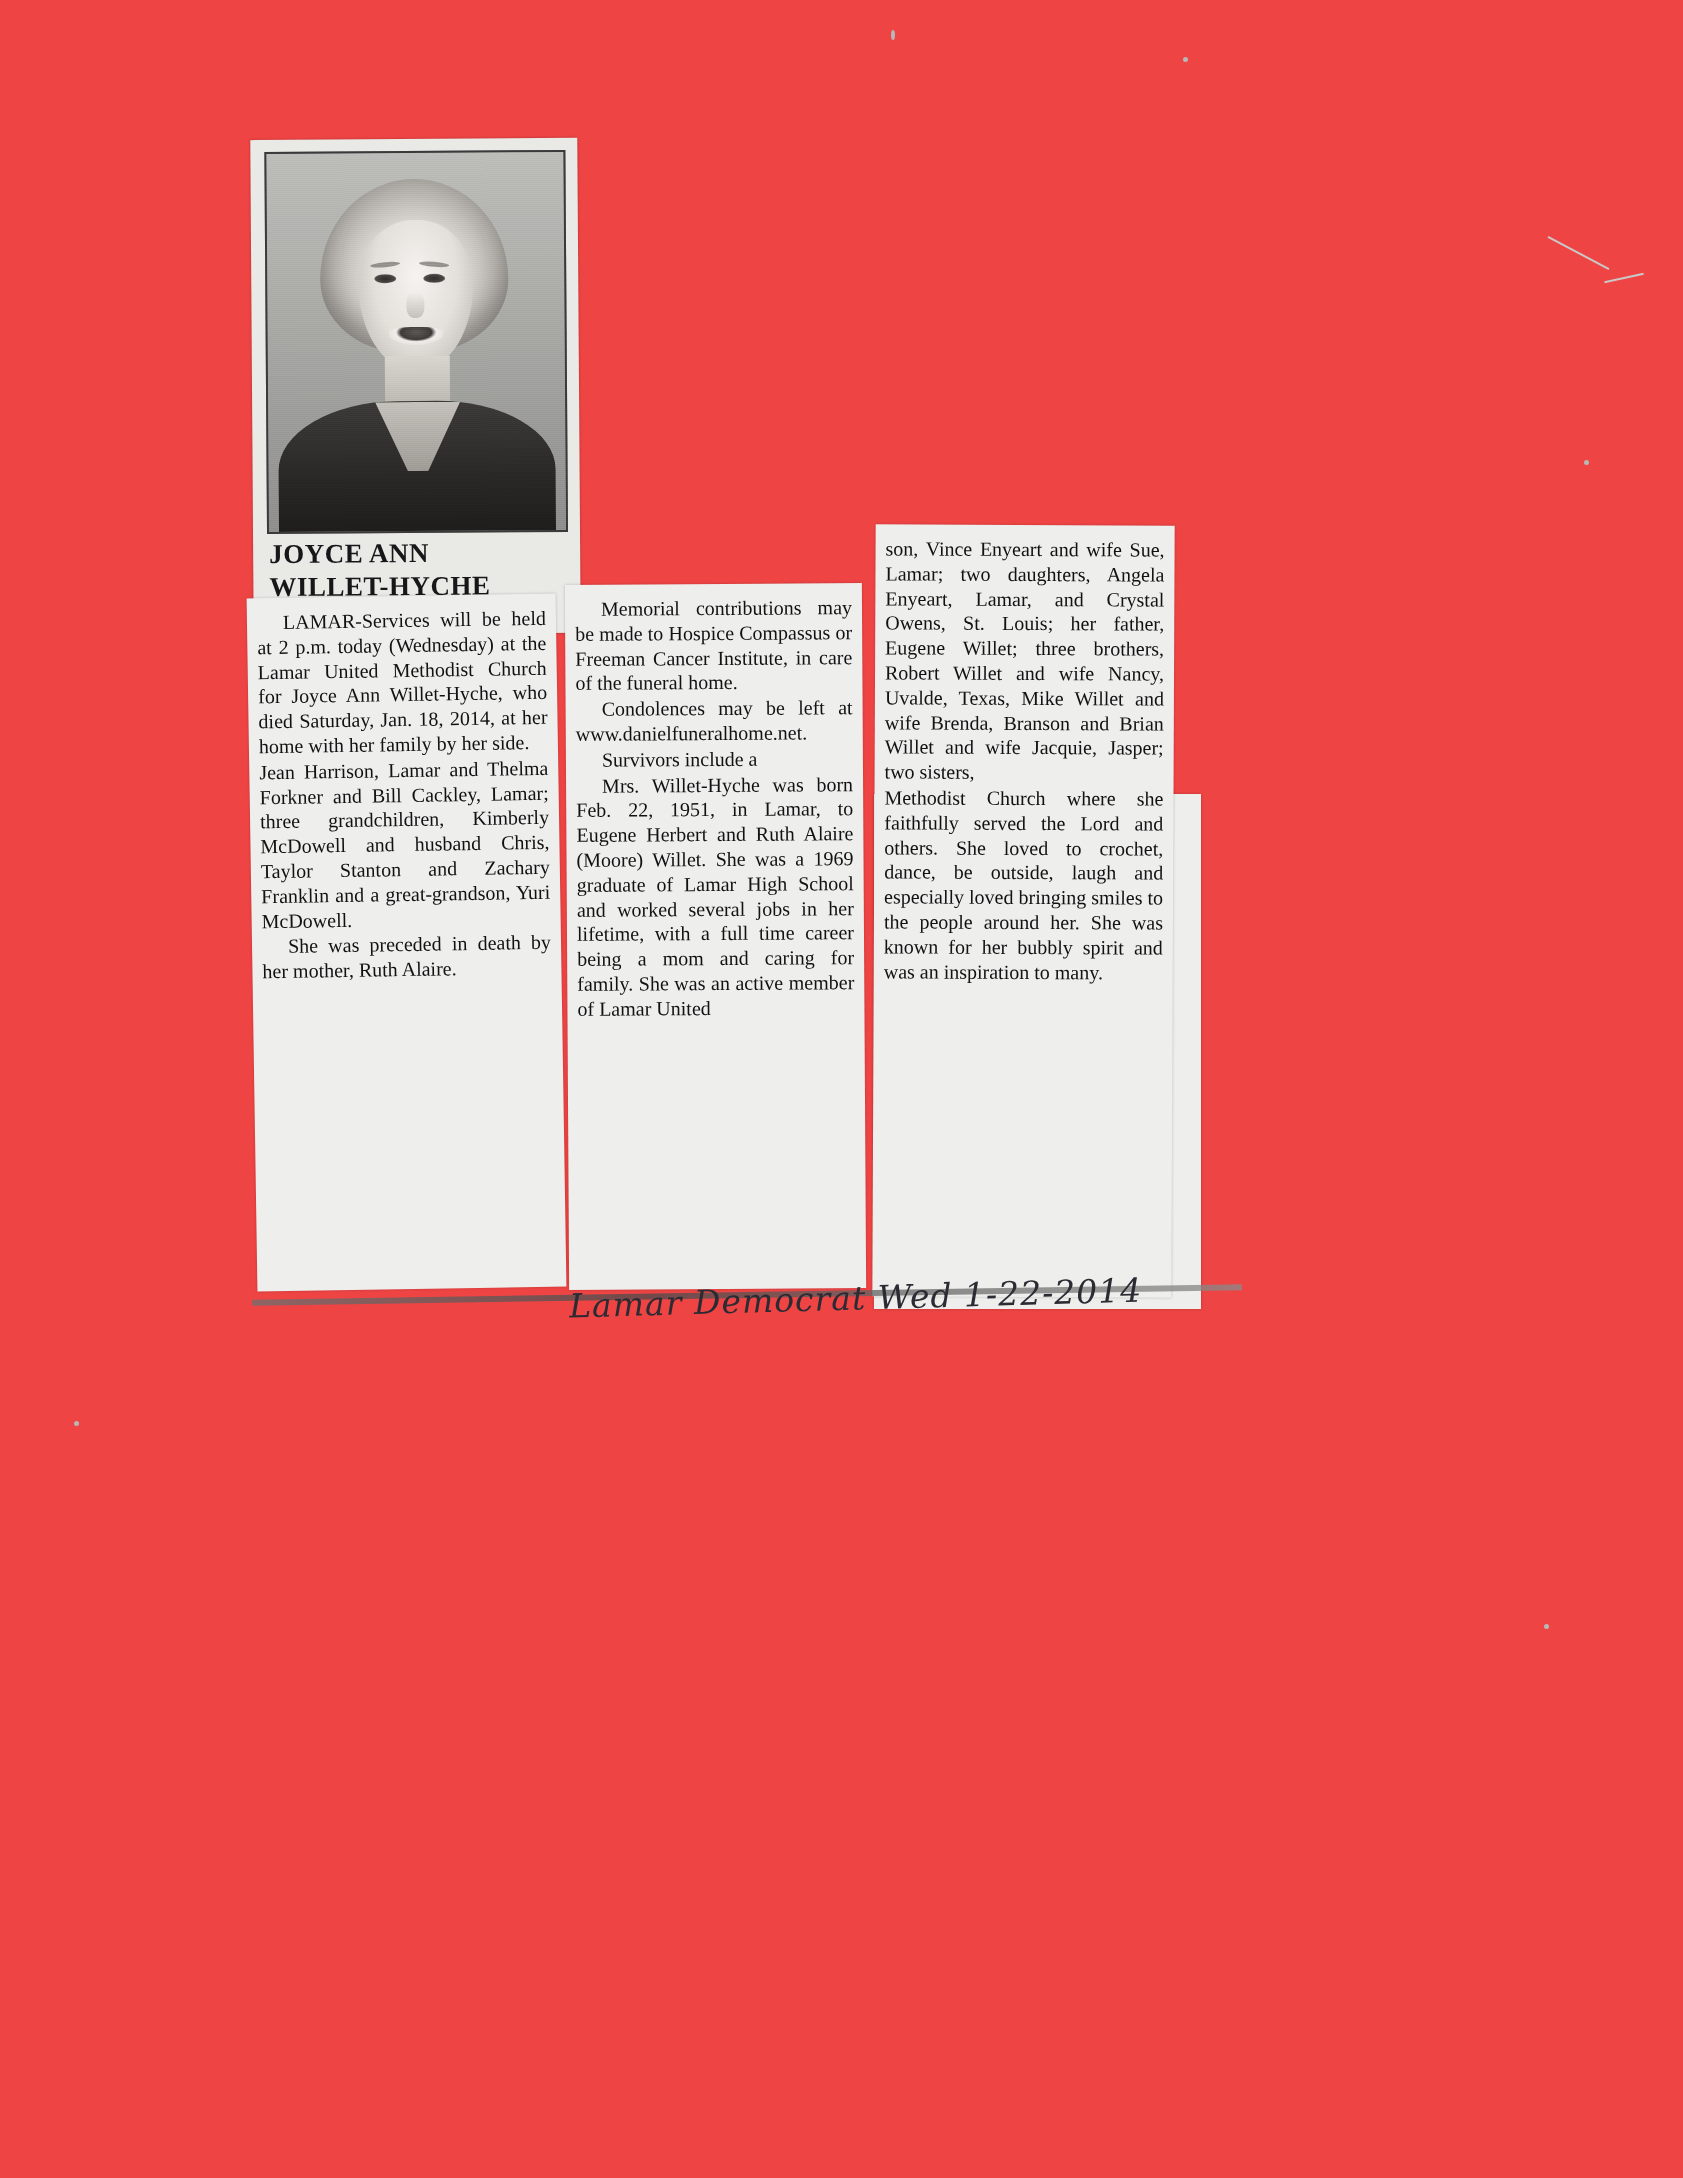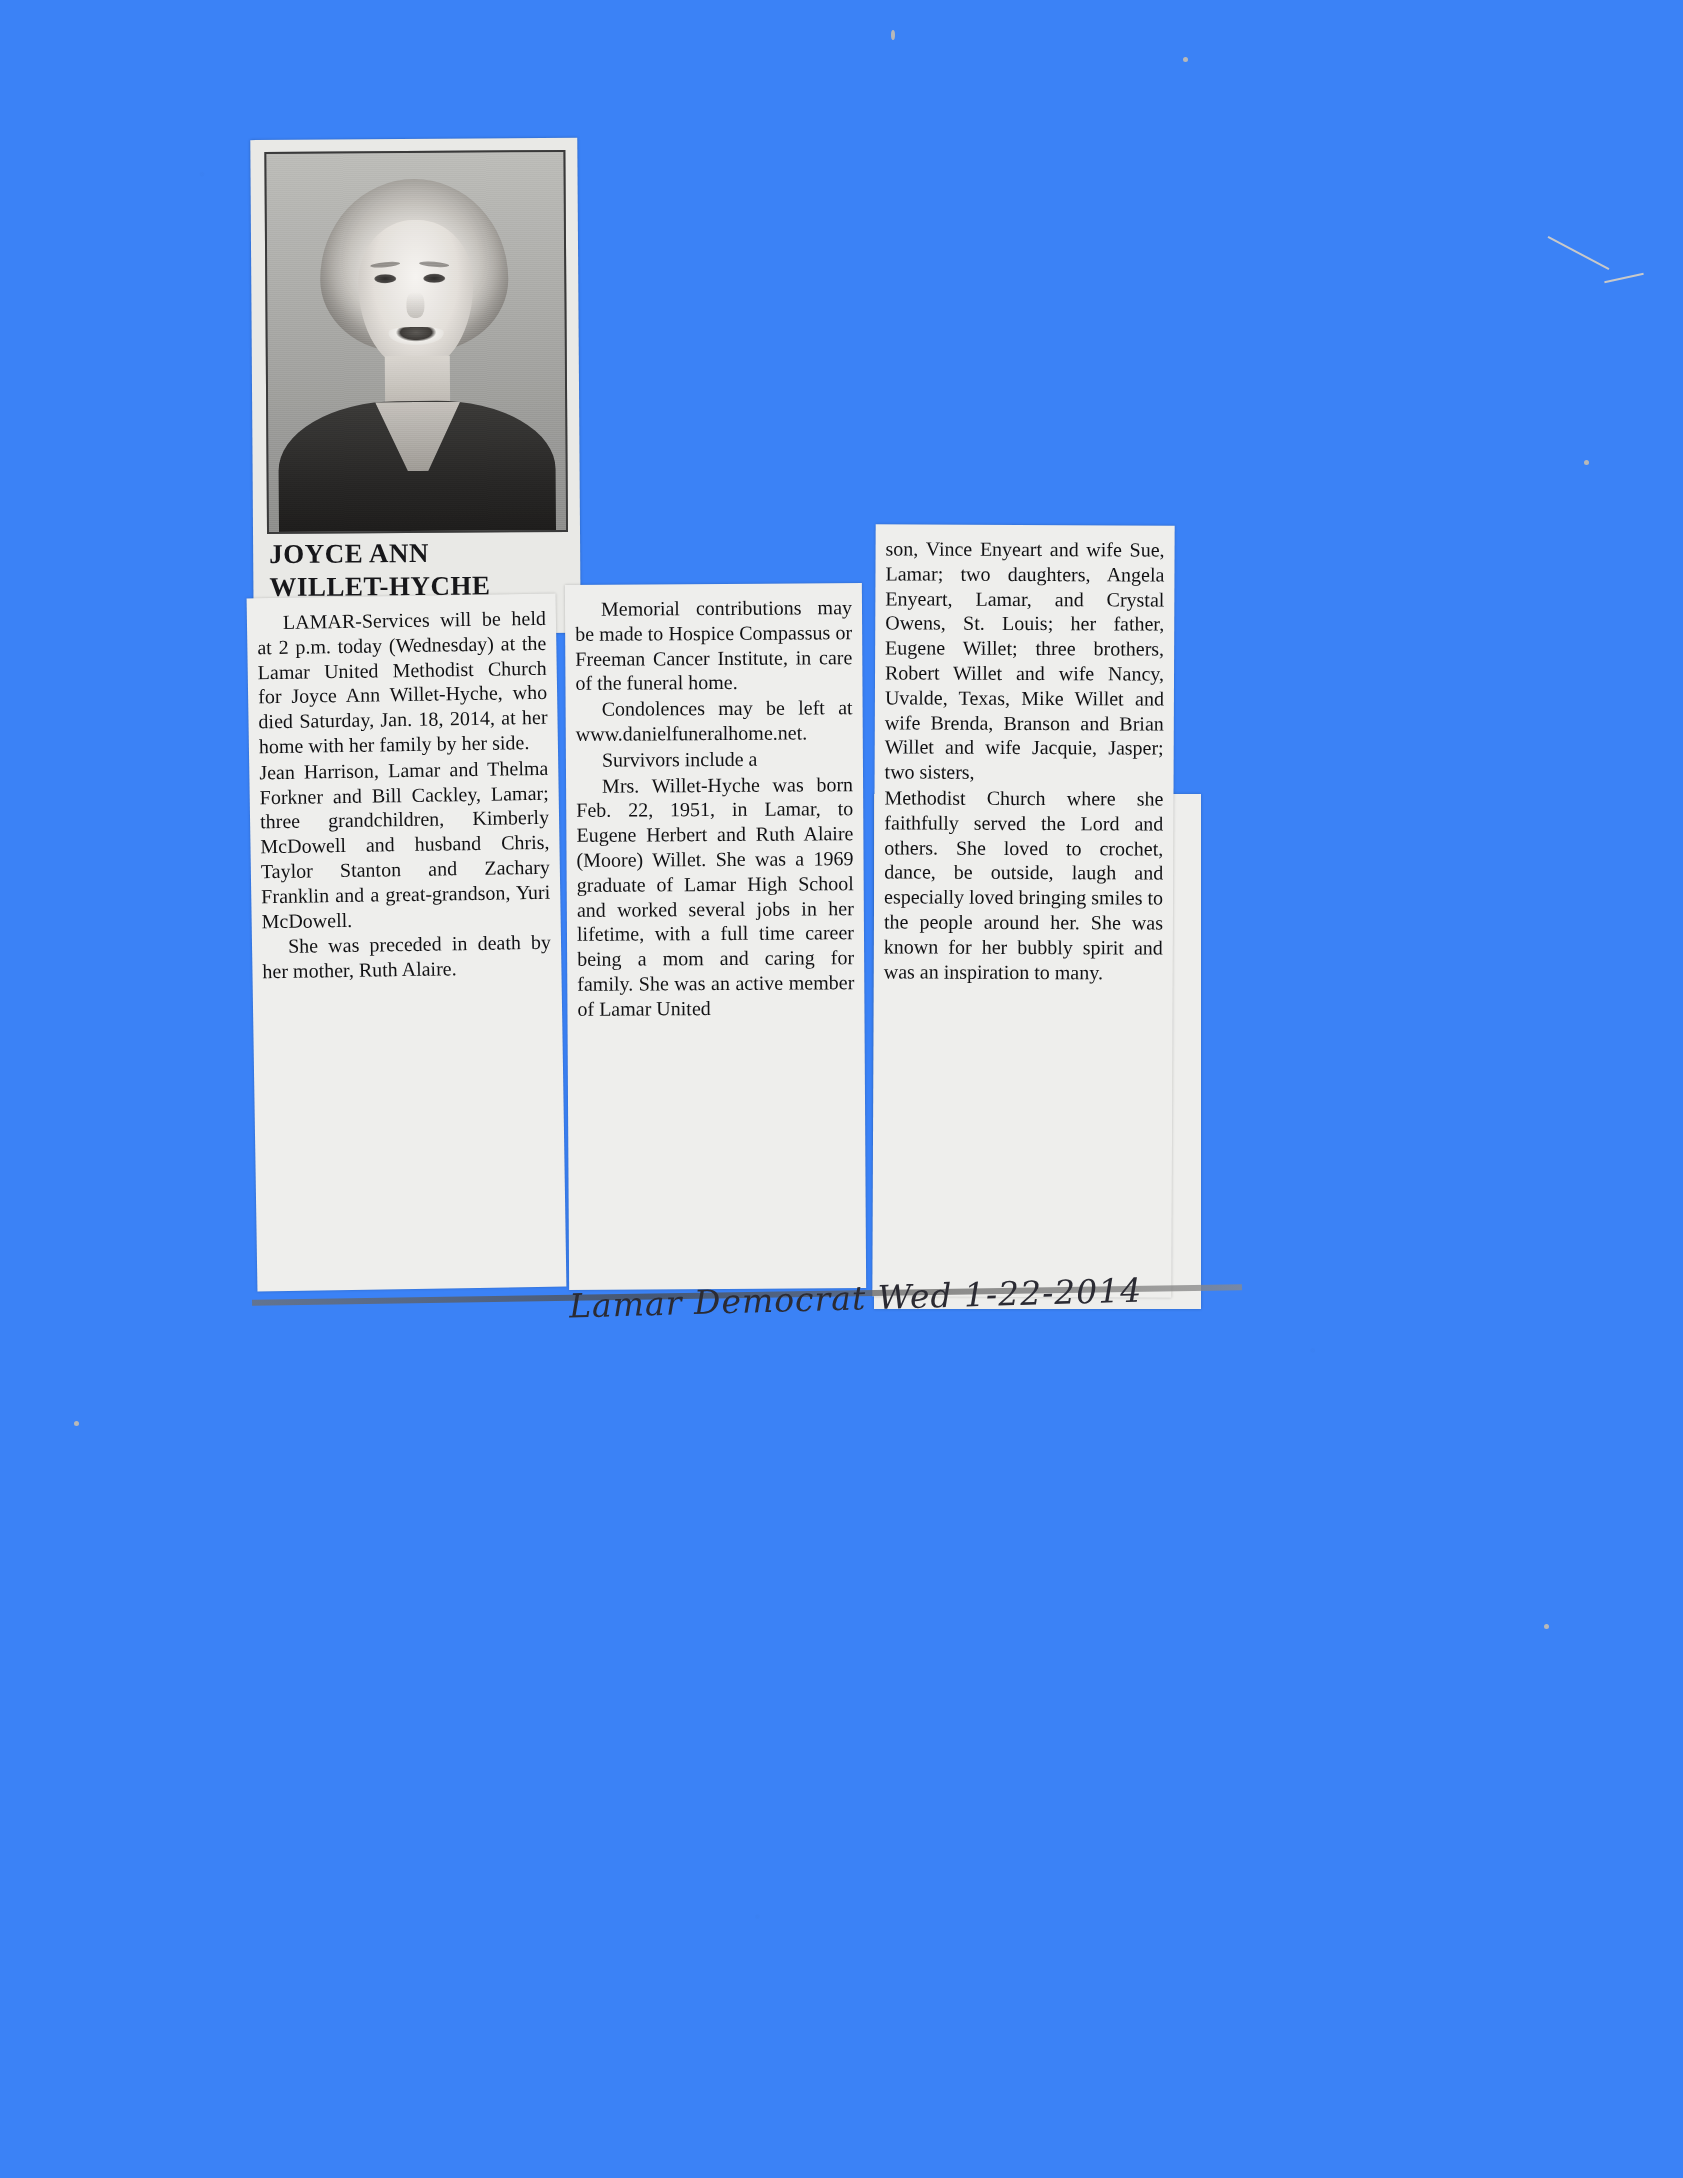--- a/index.html
+++ b/index.html
@@ -14,21 +14,21 @@
     font-family: "Liberation Serif", serif;
     overflow: hidden;
   }
 
   
   .scan-page {
     position: absolute;
     left: 0; top: 0;
     width: 1683px;
     height: 2178px;
-    background: #3b82f6;
+    background: #ef4444;
   }
   .scan-noise {
     position: absolute;
     inset: 0;
     background:
       radial-gradient(circle at 12% 8%, rgba(0,0,0,0.012) 0 2px, transparent 3px),
       radial-gradient(circle at 78% 62%, rgba(0,0,0,0.012) 0 2px, transparent 3px),
       radial-gradient(circle at 45% 88%, rgba(0,0,0,0.010) 0 2px, transparent 3px);
     pointer-events: none;
   }

